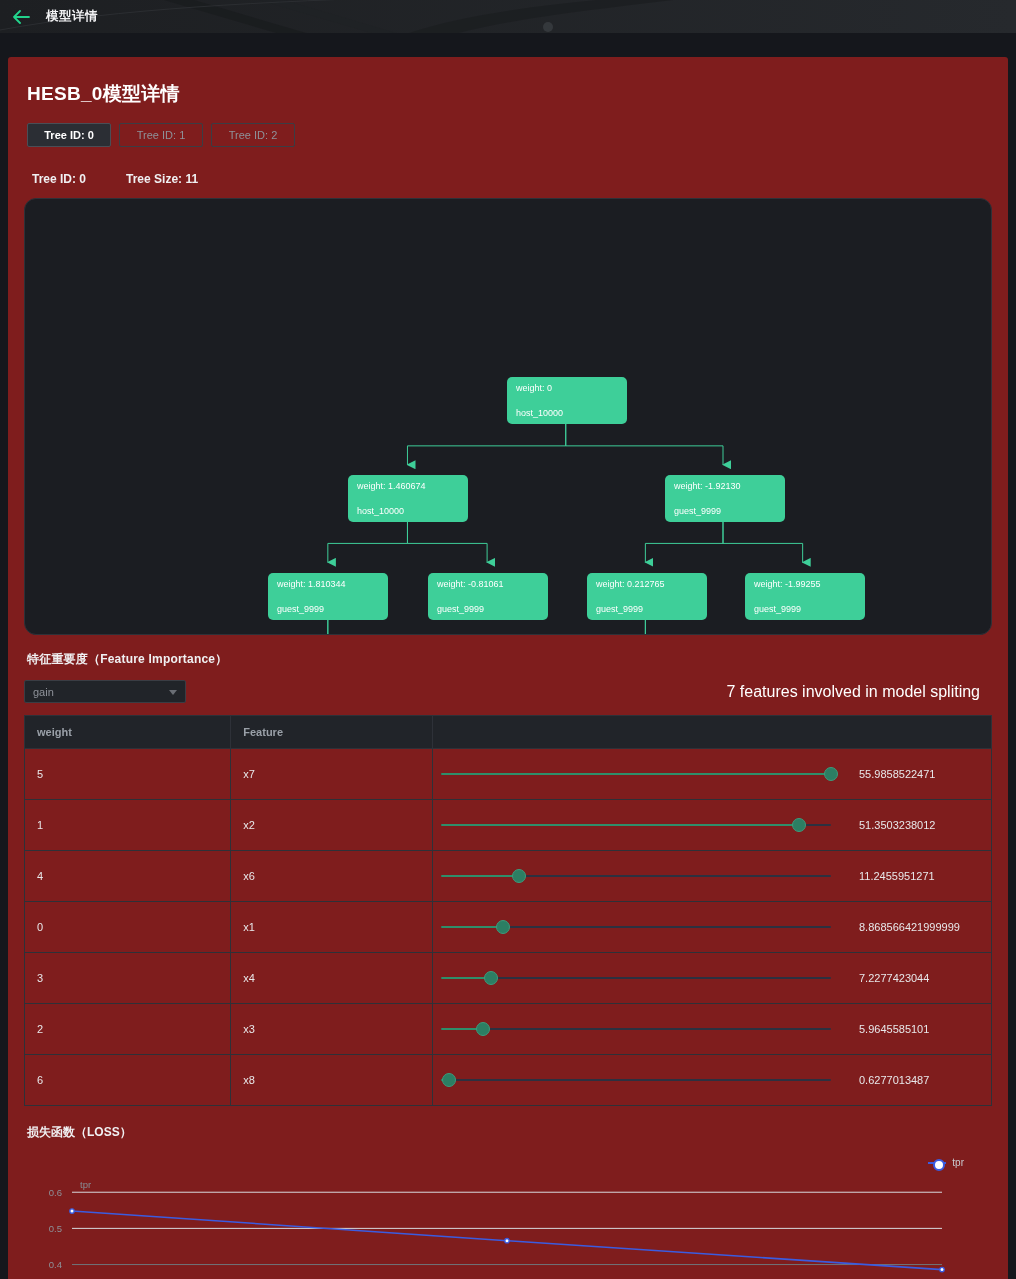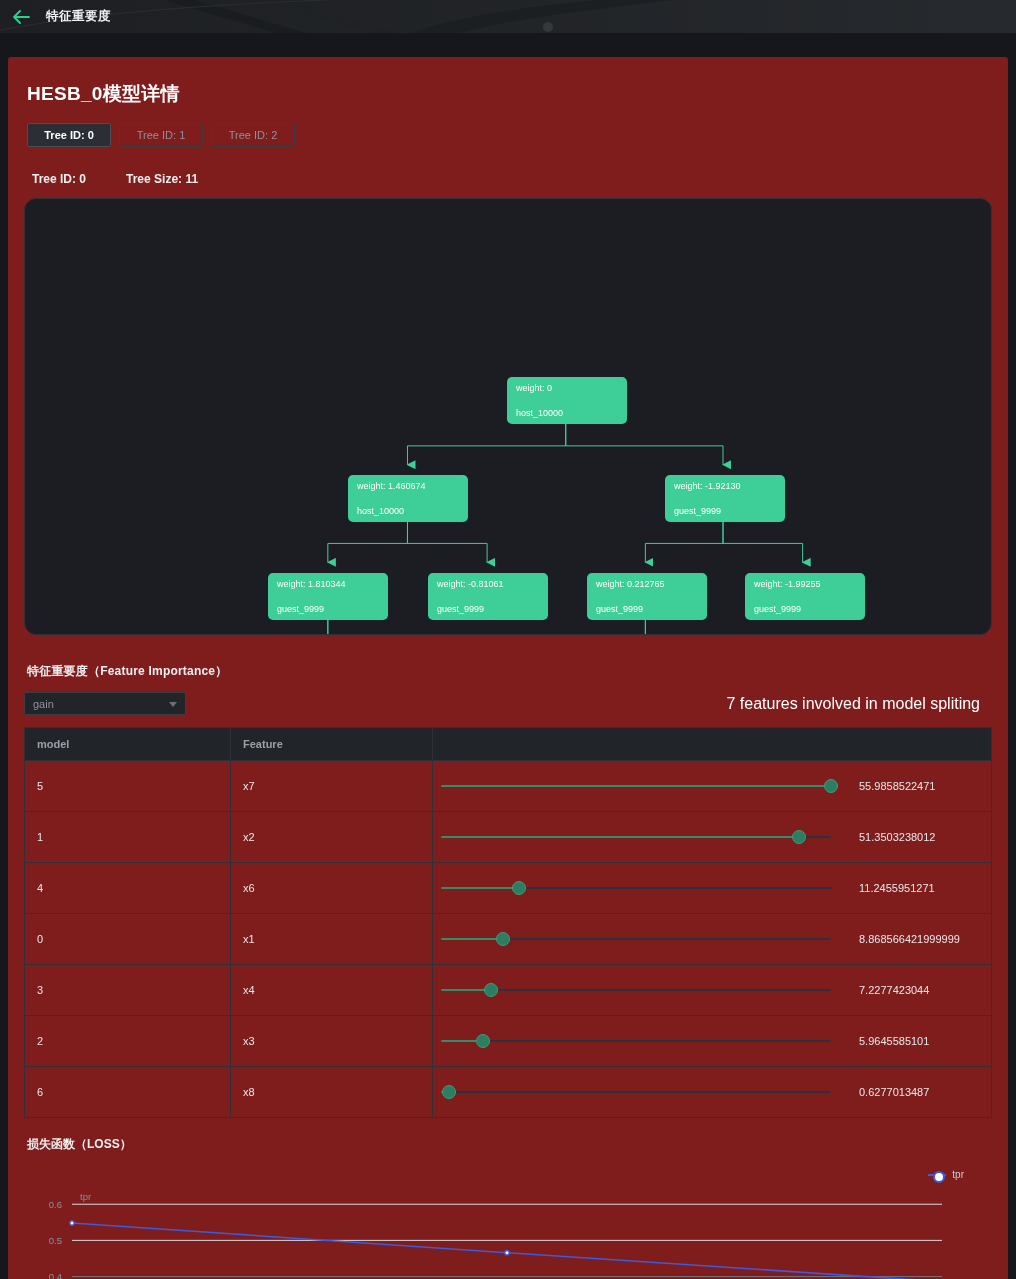--- a/index.html
+++ b/index.html
@@ -86,21 +86,21 @@
     display: flex; flex-direction: column; justify-content: space-between;
     cursor: pointer;
   }
   .tnode .w { white-space: nowrap; }
   .tnode .s { margin-bottom: 6px; white-space: nowrap; }
   .tree-svg { position: absolute; inset: 0; width: 100%; height: 100%; }
 
   
   .sec-title {
     font-size: 12px; font-weight: bold; color: #f0f0f2;
-    margin: 28px 0 0 3px; letter-spacing: .2px;
+    margin: 16px 0 0 3px; letter-spacing: .2px;
   }
   .fi-row { display: flex; align-items: center; margin-top: 12px; }
   .select {
     width: 162px; height: 23px;
     border: 1px solid #3a3d44; border-radius: 2px;
     background: #212429; color: #8e9299;
     font-size: 11px; display: flex; align-items: center;
     padding: 0 8px; cursor: pointer; position: relative;
   }
   .caret {
@@ -185,21 +185,21 @@
     <path d="M380,45 C460,5 620,0 720,-12 L760,-12 C650,6 500,14 420,45 Z" fill="#1c1e21" opacity=".8"></path>
     <circle cx="548" cy="27" r="5" fill="#3a3d41" opacity=".8"></circle>
     <path d="M0,30 C120,8 260,2 430,-4" stroke="#2e3135" stroke-width="1" fill="none" opacity=".8"></path>
   </svg>
   <div class="topbar-inner">
     <div class="back-arrow">
       <svg width="18" height="14" viewBox="0 0 18 14">
         <path d="M8,1 L2,7 L8,13 M2,7 L17,7" stroke="#22d48c" stroke-width="1.8" fill="none" stroke-linecap="round" stroke-linejoin="round"></path>
       </svg>
     </div>
-    <div class="topbar-title">特征重要度</div>
+    <div class="topbar-title">模型详情</div>
   </div>
 </div>
 
 <div class="card">
 
   <div class="page-title">HESB_0模型详情</div>
 
   <div class="tabs">
     <div class="tab active">Tree ID: 0</div>
     <div class="tab">Tree ID: 1</div>
@@ -269,21 +269,21 @@
     <div class="select">
       <span>gain</span>
       <span class="caret"></span>
     </div>
     <div class="fi-count">7 features involved in model spliting</div>
   </div>
 
   <table class="fi">
     <thead>
       <tr>
-        <th class="col-idx">model</th>
+        <th class="col-idx">weight</th>
         <th class="col-feat">Feature</th>
         <th></th>
       </tr>
     </thead>
     <tbody id="fi-body">
         <tr>
           <td class="col-idx">5</td>
           <td class="col-feat">x7</td>
           <td class="slider-cell">
             <div class="slider-wrap">

